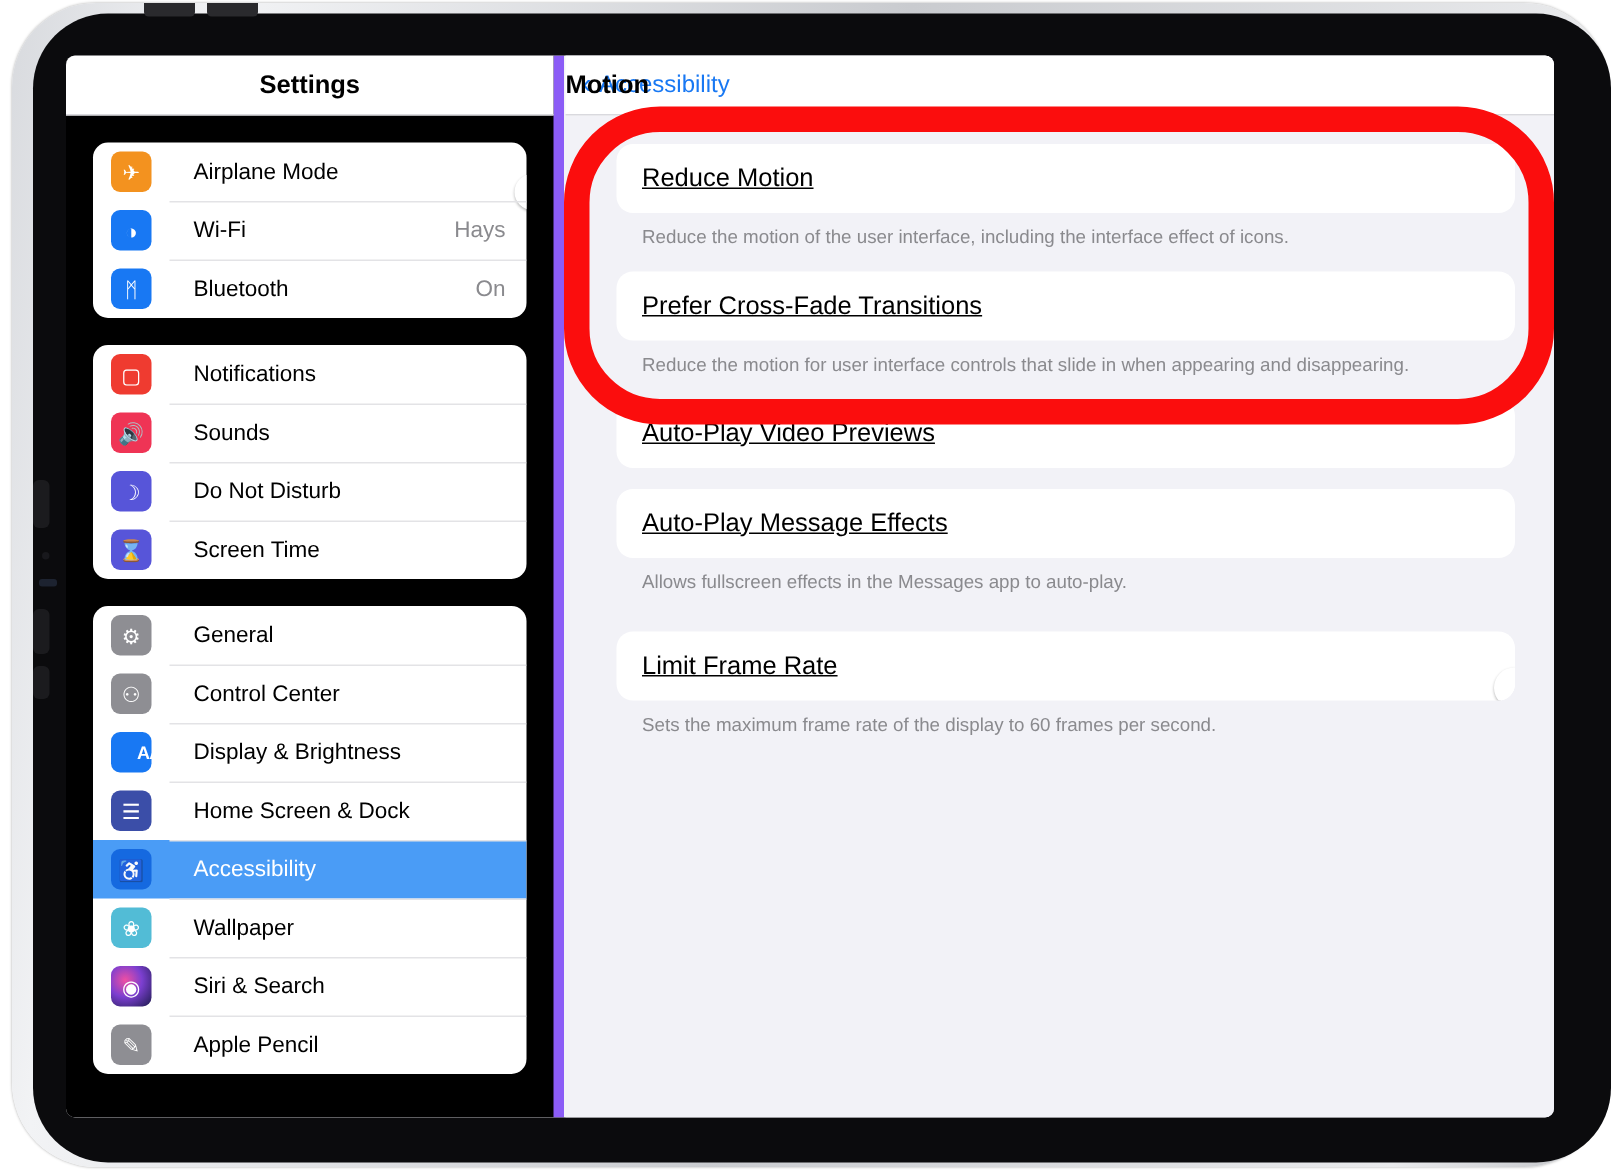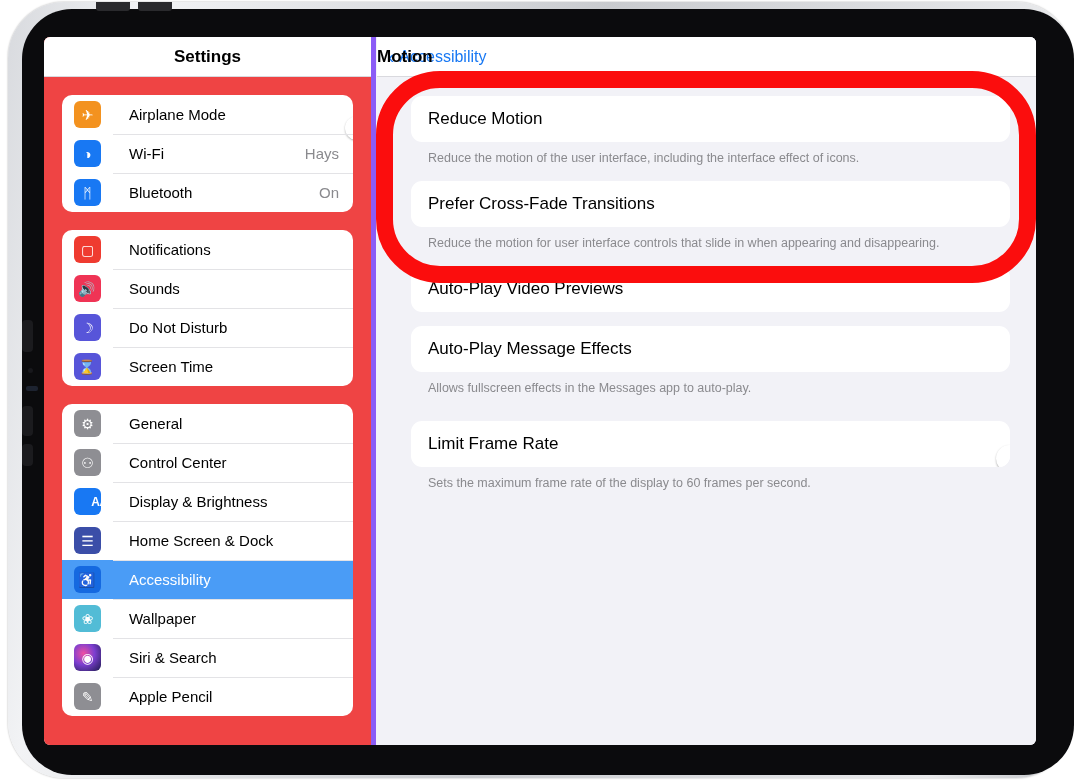--- a/index.html
+++ b/index.html
@@ -46,22 +46,22 @@
     width: 992px; height: 708px;
     background: #f2f2f7;
     overflow: hidden;
     border-radius: 6px;
   }
 
   
   #sidebar {
     position: absolute; left: 0; top: 0;
     width: 332px; height: 100%;
-    background: #ef4444;
-    border-right: 5px solid #8b5cf6;
+    background: #000000;
+    border-right: 7px solid #8b5cf6;
   }
   #sidebar-navbar {
     height: 40px;
     background: #ffffff;
     display: flex; align-items: center; justify-content: center;
     border-bottom: 1px solid #d9d9de;
   }
   #sidebar-title { font-size: 17px; font-weight: bold; color: #000; }
   #sidebar-list { padding: 0 18px; }
   .group {
@@ -166,20 +166,21 @@
   #content-title {
     position: absolute; left: 0; right: 0;
     font-size: 17px; font-weight: bold; color: #000;
     pointer-events: none;
   }
   #content-list { padding: 19px 26px 0 34px; }
   .c-group {
     background: #ffffff;
     border-radius: 11px;
     overflow: hidden;
+    text-decoration: underline;
   }
   .c-row {
     display: flex; align-items: center;
     height: 46px;
     padding: 0 16px 0 17px;
   }
   .c-label { font-size: 17px; color: #000; }
   .c-toggle { margin-left: auto; }
   .c-footnote {
     font-size: 12.5px;

